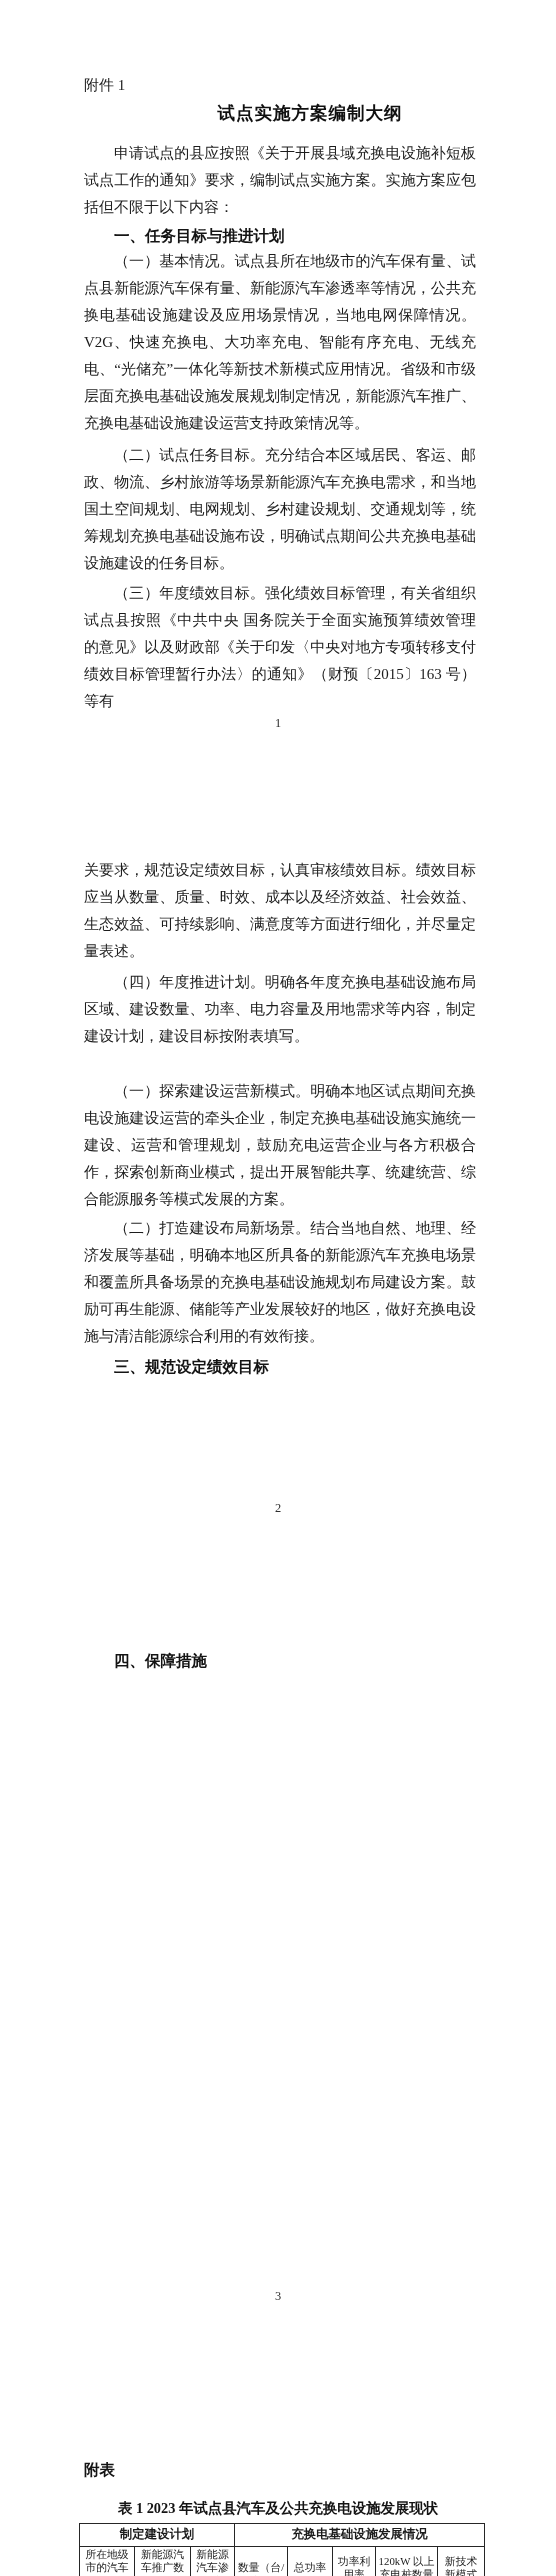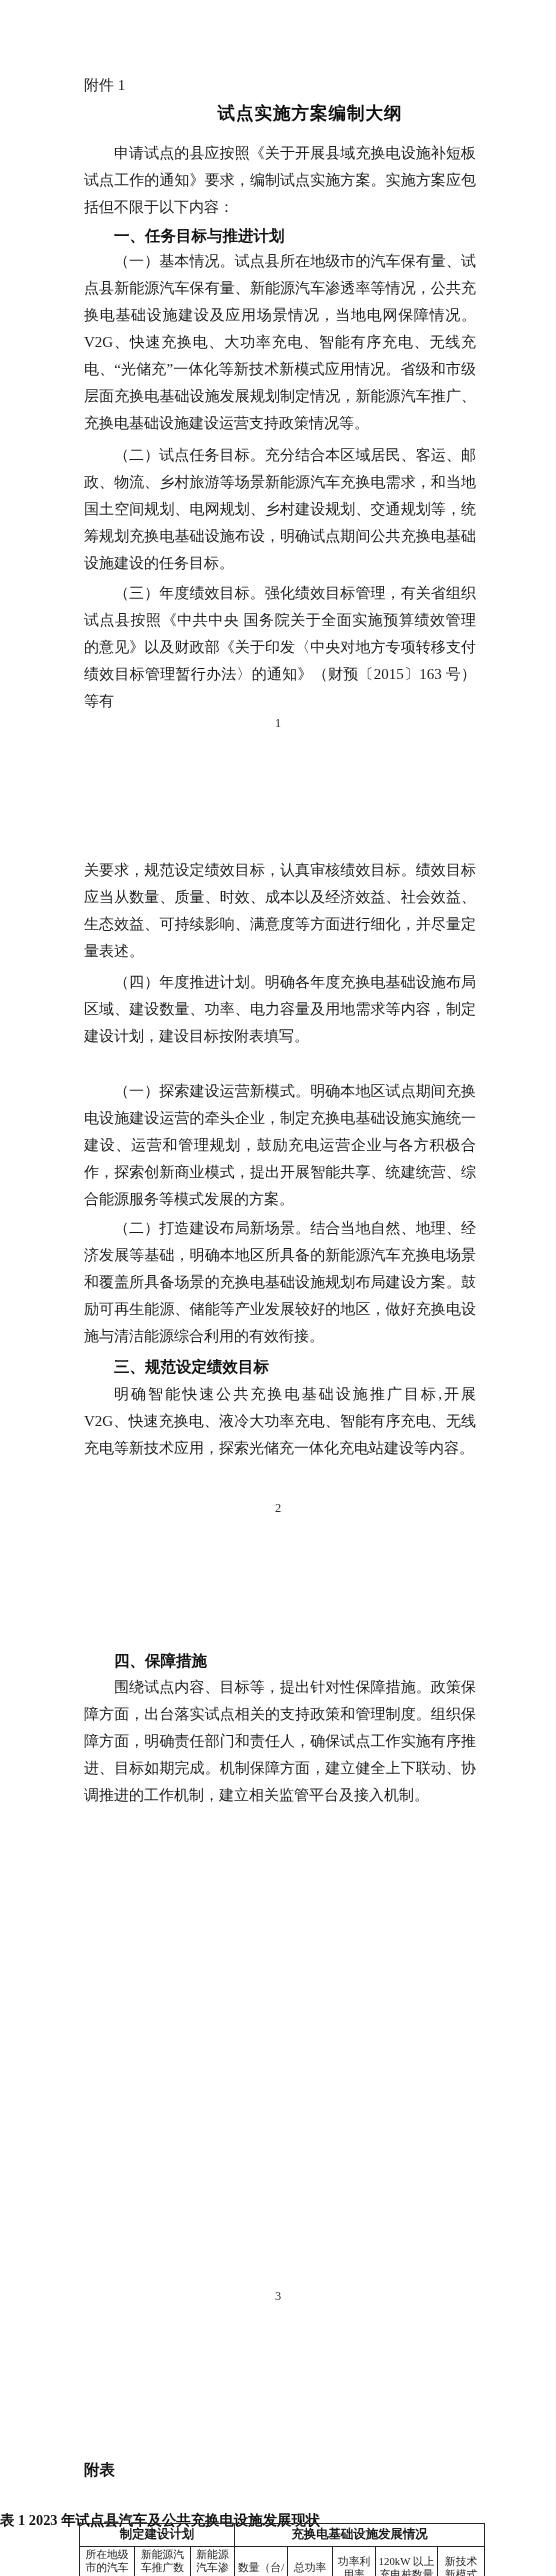--- a/index.html
+++ b/index.html
@@ -61,23 +61,23 @@
   .appendix-label {
     position: absolute;
     left: 84px;
     font: bold 15.5px/23px "Liberation Sans", sans-serif;
     color: #141414;
   }
   .table-title {
     position: absolute;
     left: 0;
     width: 556px;
+    text-align: center;
     font: bold 14.4px/20.6px "Liberation Serif", serif;
     color: #141414;
-    margin-top: 12px;
   }
   table.sheet {
     position: absolute;
     left: 79px;
     width: 404px;
     border-collapse: collapse;
     table-layout: fixed;
   }
   table.sheet th, table.sheet td {
     border: 1px solid #262626;
@@ -111,26 +111,24 @@
 
   <div class="pagenum" style="top:716px">1</div>
 
   <div class="para cont" style="top:857px">关要求，规范设定绩效目标，认真审核绩效目标。绩效目标应当从数量、质量、时效、成本以及经济效益、社会效益、生态效益、可持续影响、满意度等方面进行细化，并尽量定量表述。</div>
   <div class="para" style="top:969px">（四）年度推进计划。明确各年度充换电基础设施布局区域、建设数量、功率、电力容量及用地需求等内容，制定建设计划，建设目标按附表填写。</div>
 
   <div class="para" style="top:1078px">（一）探索建设运营新模式。明确本地区试点期间充换电设施建设运营的牵头企业，制定充换电基础设施实施统一建设、运营和管理规划，鼓励充电运营企业与各方积极合作，探索创新商业模式，提出开展智能共享、统建统营、综合能源服务等模式发展的方案。</div>
   <div class="para" style="top:1215px">（二）打造建设布局新场景。结合当地自然、地理、经济发展等基础，明确本地区所具备的新能源汽车充换电场景和覆盖所具备场景的充换电基础设施规划布局建设方案。鼓励可再生能源、储能等产业发展较好的地区，做好充换电设施与清洁能源综合利用的有效衔接。</div>
 
   <div class="heading" style="top:1353px">三、规范设定绩效目标</div>
-  <div class="para" style="top:1381px">明确智能快速公共充换电基础设施推广目标,开展 V2G、快速充换电、液冷大功率充电、智能有序充电、无线充电等新技术应用，探索光储充一体化充电站建设等内容。</div>
 
   <div class="pagenum" style="top:1501px">2</div>
 
   <div class="heading" style="top:1647px">四、保障措施</div>
-  <div class="para" style="top:1674px">围绕试点内容、目标等，提出针对性保障措施。政策保障方面，出台落实试点相关的支持政策和管理制度。组织保障方面，明确责任部门和责任人，确保试点工作实施有序推进、目标如期完成。机制保障方面，建立健全上下联动、协调推进的工作机制，建立相关监管平台及接入机制。</div>
 
   <div class="pagenum" style="top:2289px">3</div>
 
   <div class="appendix-label" style="top:2458px">附表</div>
 
   <div class="table-title" style="top:2498px">表 1 2023 年试点县汽车及公共充换电设施发展现状</div>
 
   <table class="sheet" style="top:2523px">
     <colgroup>
       <col style="width:55px">

